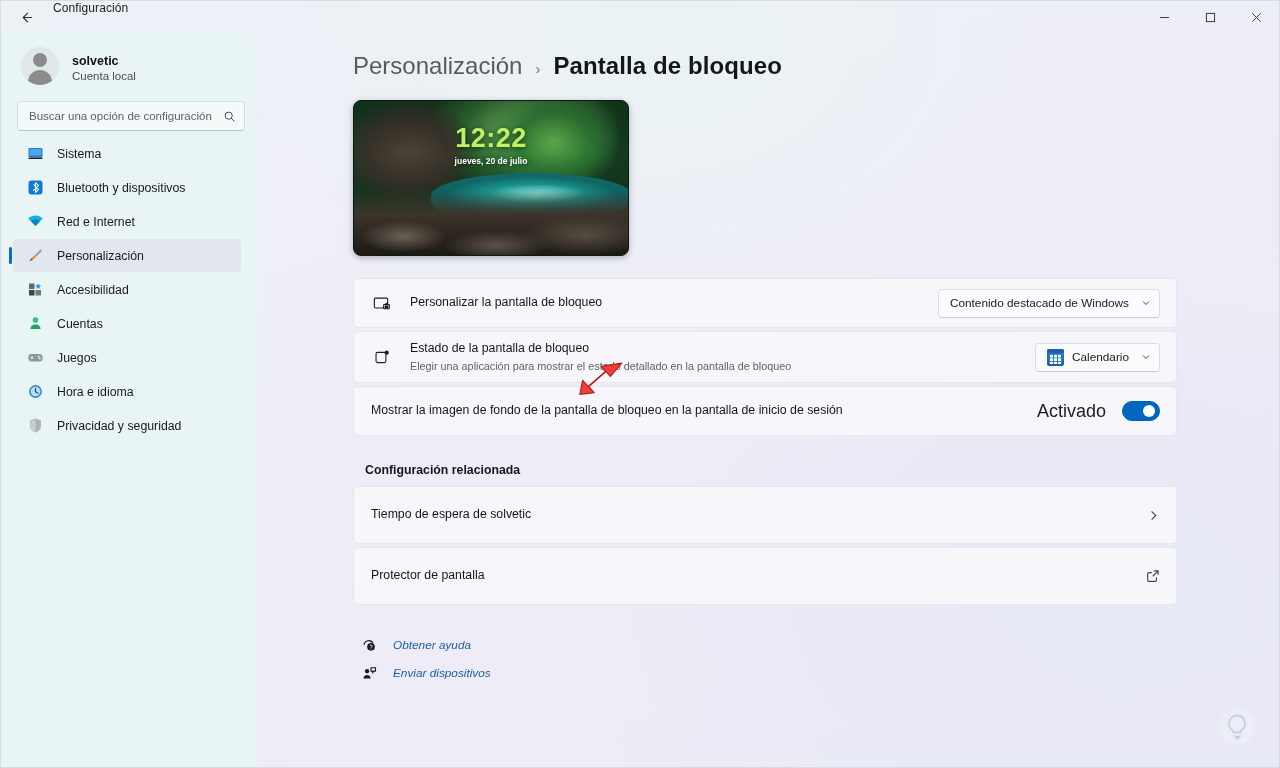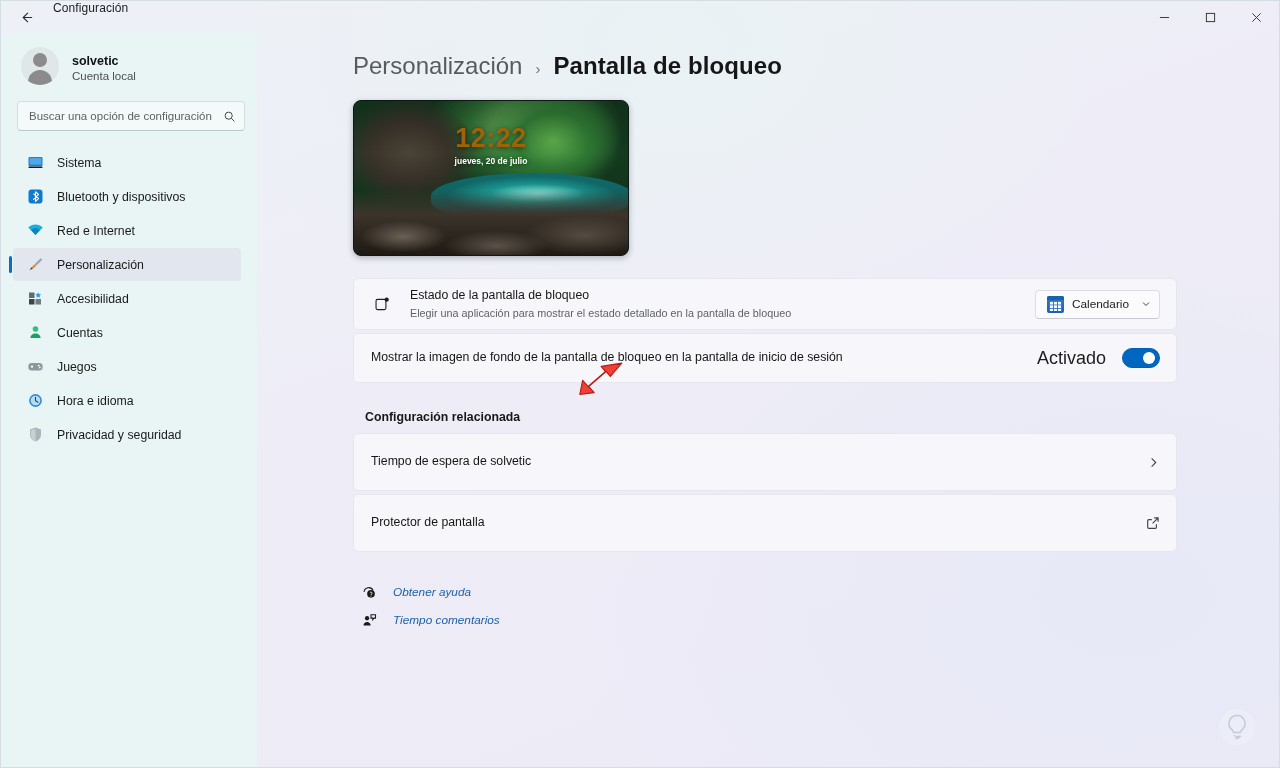--- a/index.html
+++ b/index.html
@@ -73,21 +73,21 @@
   }
   .avatar::after {
     content: ""; position: absolute;
     width: 24px; height: 16px; border-radius: 12px 12px 0 0;
     background: #8b8b8b; left: 7px; top: 23px;
   }
   .acct-name { font-size: 12.5px; font-weight: bold; color: #121212; line-height: 1.35; }
   .acct-sub  { font-size: 11.5px; color: #4a4f52; line-height: 1.35; }
 
   .searchbox {
-    margin: 4px 4px 13px 8px;
+    margin: 4px 4px 4px 8px;
     height: 30px; width: 228px;
     background: #f4fafa;
     border: 1px solid #d3dedf;
     border-bottom-color: #b9c7c8;
     border-radius: 4px;
     display: flex; align-items: center;
     padding: 0 8px 0 11px;
   }
   .searchbox input {
     border: none; outline: none; background: transparent;
@@ -178,21 +178,21 @@
       radial-gradient(70px 20px at 52% 86%, #7d7164 0%, rgba(110,100,86,0) 75%),
       radial-gradient(80px 26px at 84% 70%, #6f6456 0%, rgba(100,92,78,0) 76%),
       linear-gradient(180deg, rgba(40,34,26,0) 0%, #4a4035 38%, #2b241c 100%);
   }
   .pv-dark {
     position: absolute; inset: 0;
     background: linear-gradient(180deg, rgba(0,0,0,.18) 0%, rgba(0,0,0,0) 34%, rgba(0,0,0,.3) 100%);
   }
   .pv-clock {
     position: absolute; top: 22px; width: 100%;
-    text-align: center; color: #a16207;
+    text-align: center; color: #bef264;
     font-size: 27px; font-weight: bold;
     letter-spacing: .5px;
     text-shadow: 0 1px 5px rgba(0,0,0,.55);
   }
   .pv-date {
     position: absolute; top: 55px; width: 100%;
     text-align: center; color: #fff;
     font-size: 8.5px; font-weight: bold;
     text-shadow: 0 1px 4px rgba(0,0,0,.6);
   }
@@ -475,20 +475,41 @@
           <div class="pv-water2"></div>
           <div class="pv-roots"></div>
           <div class="pv-dark"></div>
         </div>
         <div class="pv-clock">12:22</div>
         <div class="pv-date">jueves, 20 de julio</div>
       </div>
 
       <div class="cards">
 
+        <div class="card row1">
+          <span class="card-ico">
+            <svg viewBox="0 0 20 20" fill="none" stroke="currentColor" stroke-width="1.15">
+              <path d="M2.6 4.3h11.6c.7 0 1.2.5 1.2 1.2v8c0 .7-.5 1.2-1.2 1.2H2.6c-.7 0-1.2-.5-1.2-1.2v-8c0-.7.5-1.2 1.2-1.2z"></path>
+              <rect x="11.2" y="11" width="6" height="4.6" rx=".8" fill="#f7f7fb"></rect>
+              <rect x="12.3" y="12.1" width="3.8" height="3.2" rx=".5" fill="currentColor" stroke="none"></rect>
+              <path d="M13.2 12.1v-1a1.2 1.2 0 0 1 2.4 0v1"></path>
+            </svg>
+          </span>
+          <div class="card-text">
+            <div class="card-title">Personalizar la pantalla de bloqueo</div>
+          </div>
+          <div class="dropdown w-wide">
+            <span>Contenido destacado de Windows</span>
+            <span class="dd-chev">
+              <svg viewBox="0 0 12 12" fill="none" stroke="currentColor" stroke-width="1.2">
+                  <path d="M2.5 4.3 6 7.8l3.5-3.5"></path>
+                </svg>
+            </span>
+          </div>
+        </div>
 
         <div class="card row2">
           <span class="card-ico">
             <svg viewBox="0 0 20 20" fill="none" stroke="currentColor" stroke-width="1.15">
               <rect x="3.2" y="4.6" width="10.4" height="10.8" rx="1.6"></rect>
               <circle cx="14.4" cy="4.9" r="2.2" fill="currentColor" stroke="none"></circle>
             </svg>
           </span>
           <div class="card-text">
             <div class="card-title">Estado de la pantalla de bloqueo</div>
@@ -552,21 +573,21 @@
           <span class="help-link">Obtener ayuda</span>
         </div>
         <div class="helprow">
           <span class="help-ico">
             <svg viewBox="0 0 16 16" fill="none" stroke="currentColor" stroke-width="1.15">
               <circle cx="5.4" cy="5.6" r="2.3" fill="currentColor" stroke="none"></circle>
               <path d="M1.6 13.4c0-2.3 1.7-3.8 3.8-3.8s3.8 1.5 3.8 3.8z" fill="currentColor" stroke="none"></path>
               <path d="M9.6 1.9h4.8v3.6h-1.6l-1.3 1.6V5.5H9.6z"></path>
             </svg>
           </span>
-          <span class="help-link">Tiempo comentarios</span>
+          <span class="help-link">Enviar dispositivos</span>
         </div>
       </div>
 
     </div>
   </div>
 
   <svg class="annot-arrow" viewBox="0 0 48 48">
     <path d="M42 4 22.5 11.5l5.6 4.2-13.8 18.4-7-5.2.2 14.3 13.6-4.6-6.9-5.1 13.8-18.4 5.6 4.2z" fill="#ef4038" stroke="#b71f18" stroke-width="1.2" stroke-linejoin="round" transform="rotate(12 24 24)"></path>
   </svg>
 

